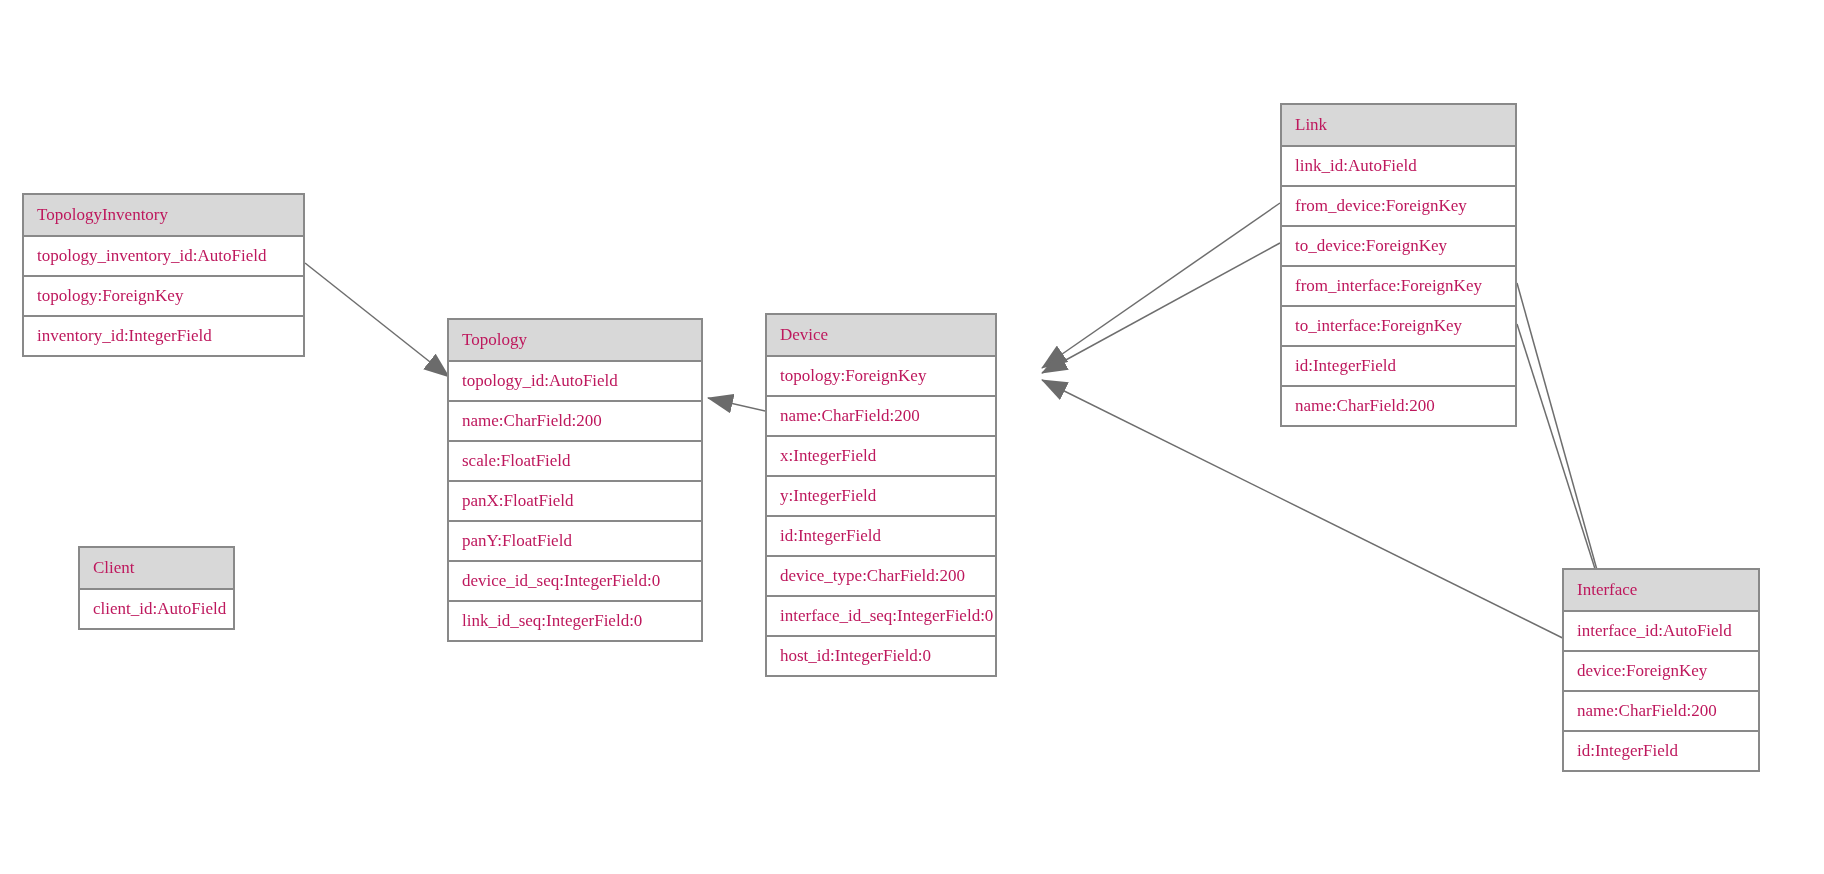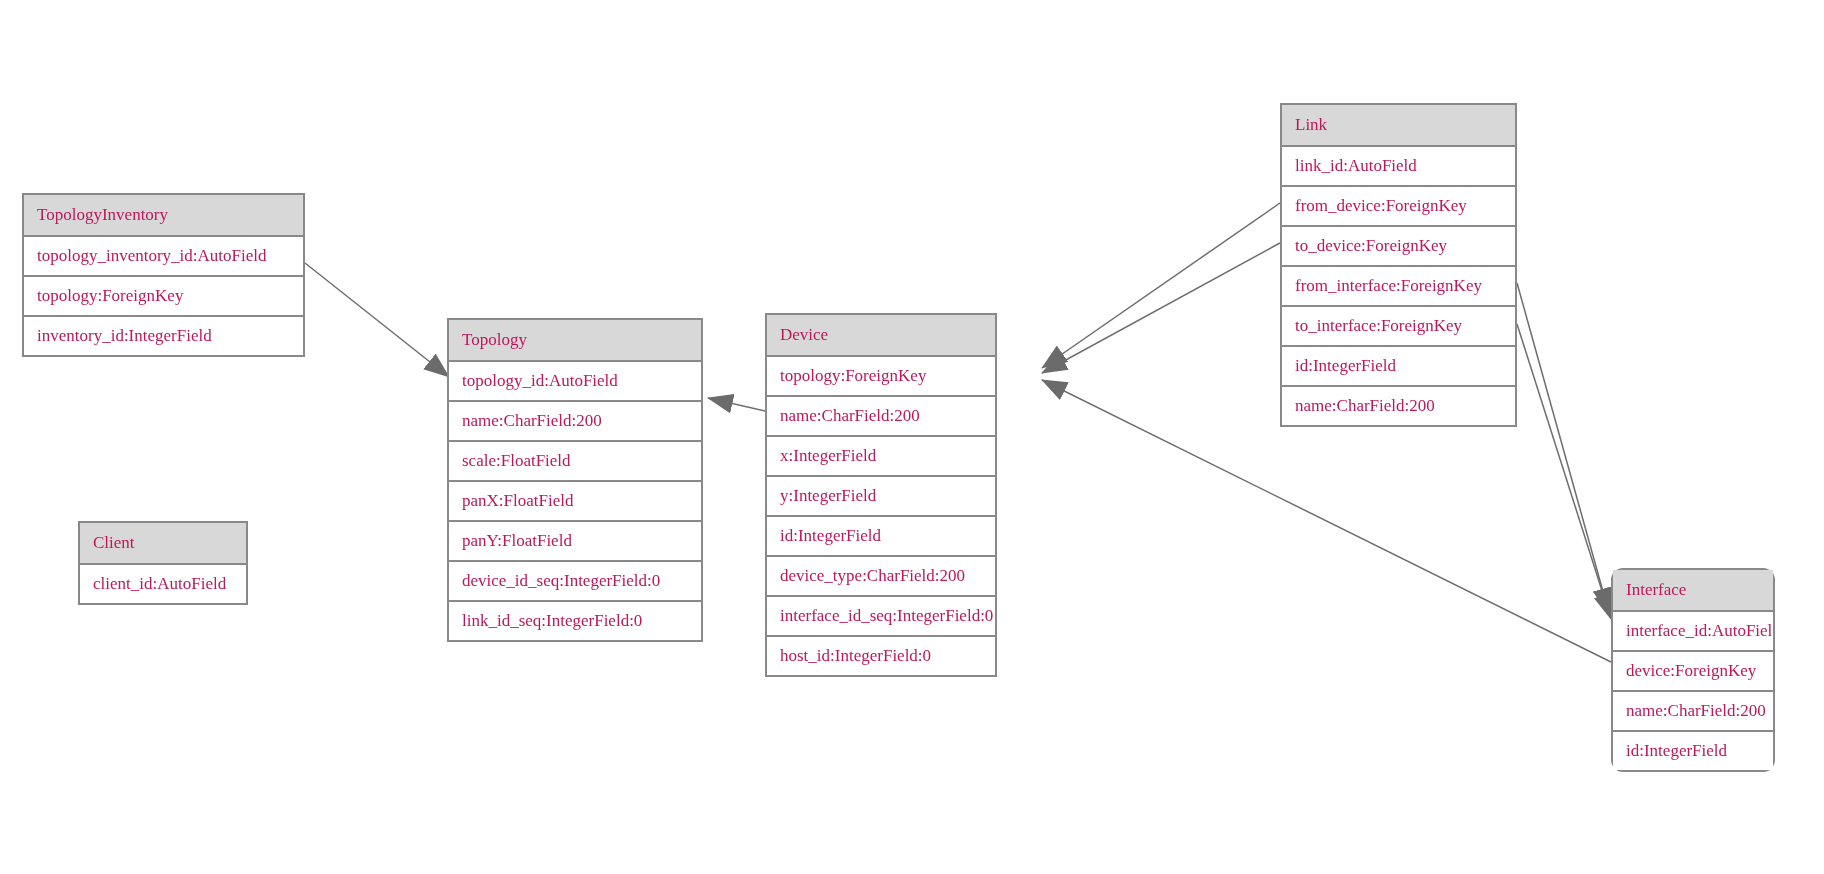--- a/index.html
+++ b/index.html
@@ -82,21 +82,21 @@
       <div class="entity" style="left: 447px; top: 318px; width: 256px;">
         <div class="entity-header">Topology</div>
         <div class="entity-row">topology_id:AutoField</div>
         <div class="entity-row">name:CharField:200</div>
         <div class="entity-row">scale:FloatField</div>
         <div class="entity-row">panX:FloatField</div>
         <div class="entity-row">panY:FloatField</div>
         <div class="entity-row">device_id_seq:IntegerField:0</div>
         <div class="entity-row">link_id_seq:IntegerField:0</div>
       </div>
-      <div class="entity" style="left: 78px; top: 521px; width: 170px;">
+      <div class="entity" style="left: 78px; top: 546px; width: 157px;">
         <div class="entity-header">Client</div>
         <div class="entity-row">client_id:AutoField</div>
       </div>
       <div class="entity" style="left: 765px; top: 313px; width: 232px;">
         <div class="entity-header">Device</div>
         <div class="entity-row">topology:ForeignKey</div>
         <div class="entity-row">name:CharField:200</div>
         <div class="entity-row">x:IntegerField</div>
         <div class="entity-row">y:IntegerField</div>
         <div class="entity-row">id:IntegerField</div>
@@ -107,21 +107,21 @@
       <div class="entity" style="left: 1280px; top: 103px; width: 237px;">
         <div class="entity-header">Link</div>
         <div class="entity-row">link_id:AutoField</div>
         <div class="entity-row">from_device:ForeignKey</div>
         <div class="entity-row">to_device:ForeignKey</div>
         <div class="entity-row">from_interface:ForeignKey</div>
         <div class="entity-row">to_interface:ForeignKey</div>
         <div class="entity-row">id:IntegerField</div>
         <div class="entity-row">name:CharField:200</div>
       </div>
-      <div class="entity" style="left: 1611px; top: 568px; width: 164px; border-radius: 12px;">
+      <div class="entity" style="left: 1562px; top: 568px; width: 198px;">
         <div class="entity-header">Interface</div>
         <div class="entity-row">interface_id:AutoField</div>
         <div class="entity-row">device:ForeignKey</div>
         <div class="entity-row">name:CharField:200</div>
         <div class="entity-row">id:IntegerField</div>
       </div>
     </div>
 </div>
 
 </body></html>

